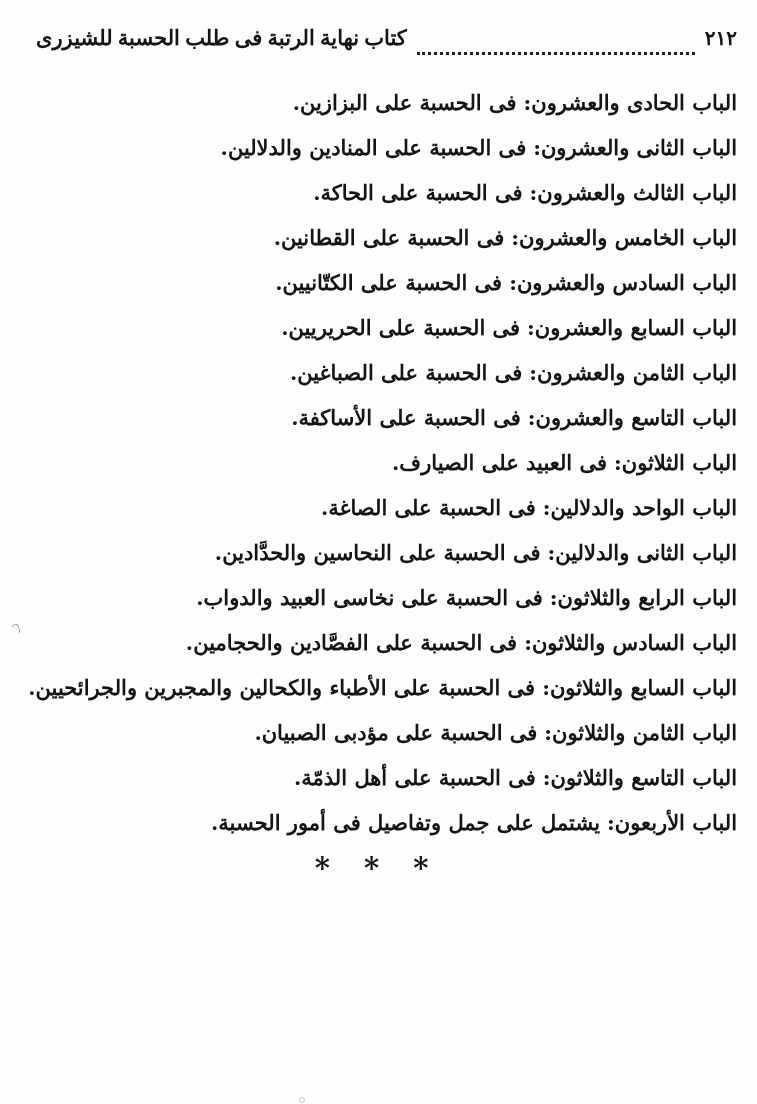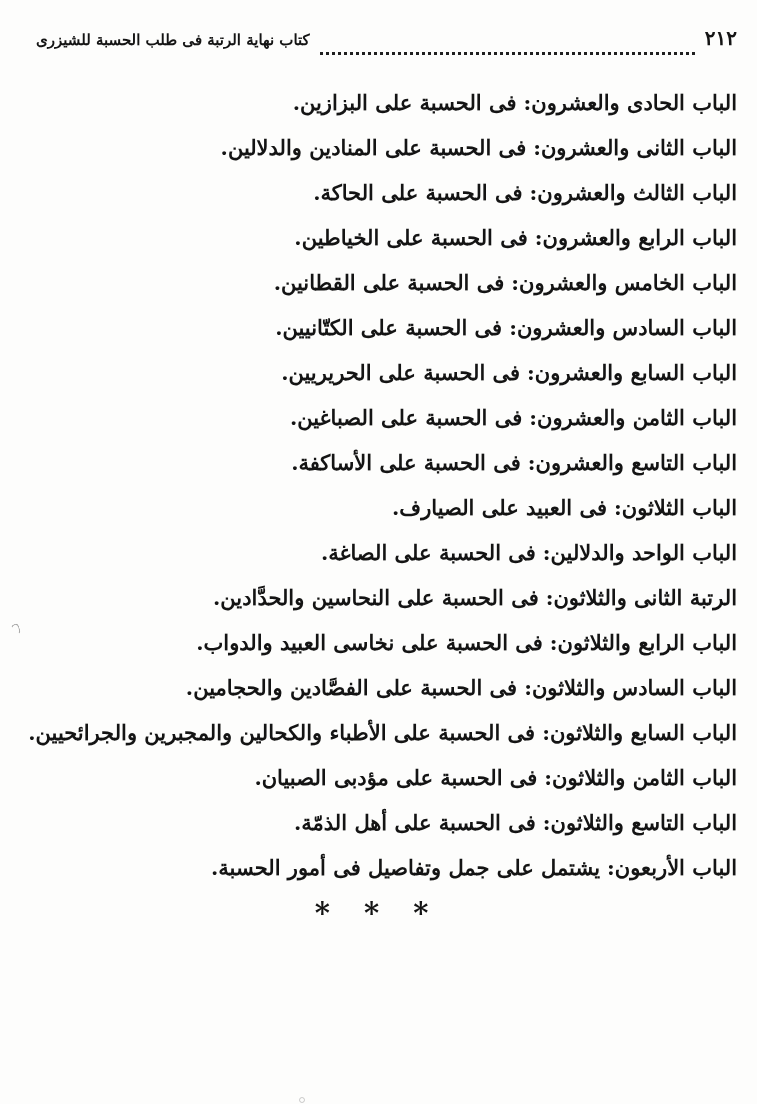--- a/index.html
+++ b/index.html
@@ -34,23 +34,24 @@
   }
   .leader{
     flex:1;
     border-bottom:3px dotted #1f1f1f;
     margin:0 10px;
     align-self:flex-end;
     height:0;
     margin-bottom:9px;
   }
   .runtitle{
-    font-size:15px;
+    font-size:21px;
     font-weight:700;
     white-space:nowrap;
+    font-family:Liberation Serif, serif;
   }
   
   .toc{direction:rtl;}
   .entry{margin:0;}
   .line{
     height:45px;
     line-height:45px;
     font-size:21px;
     text-align:right;
     white-space:nowrap;
@@ -119,25 +120,20 @@
       <span class="lbl">الباب الثانى والعشرون:</span><span class="desc">فى الحسبة على المنادين والدلالين.</span>
     </div>
   </div>
 
   <div class="entry">
     <div class="line">
       <span class="lbl">الباب الثالث والعشرون:</span><span class="desc">فى الحسبة على الحاكة.</span>
     </div>
   </div>
 
-  <div class="entry">
-    <div class="line">
-      <span class="lbl">الباب الرابع والعشرون:</span><span class="desc">فى الحسبة على الخياطين.</span>
-    </div>
-  </div>
 
   <div class="entry">
     <div class="line">
       <span class="lbl">الباب الخامس والعشرون:</span><span class="desc">فى الحسبة على القطانين.</span>
     </div>
   </div>
 
   <div class="entry">
     <div class="line">
       <span class="lbl">الباب السادس والعشرون:</span><span class="desc">فى الحسبة على الكتّانيين.</span>
@@ -169,21 +165,21 @@
   </div>
 
   <div class="entry">
     <div class="line">
       <span class="lbl">الباب الواحد والدلالين:</span><span class="desc">فى الحسبة على الصاغة.</span>
     </div>
   </div>
 
   <div class="entry">
     <div class="line">
-      <span class="lbl">الرتبة الثانى والثلاثون:</span><span class="desc">فى الحسبة على النحاسين والحدَّادين.</span>
+      <span class="lbl">الباب الثانى والدلالين:</span><span class="desc">فى الحسبة على النحاسين والحدَّادين.</span>
     </div>
   </div>
 
 
   <div class="entry">
     <div class="line">
       <span class="lbl">الباب الرابع والثلاثون:</span><span class="desc">فى الحسبة على نخاسى العبيد والدواب.</span>
     </div>
   </div>
 

